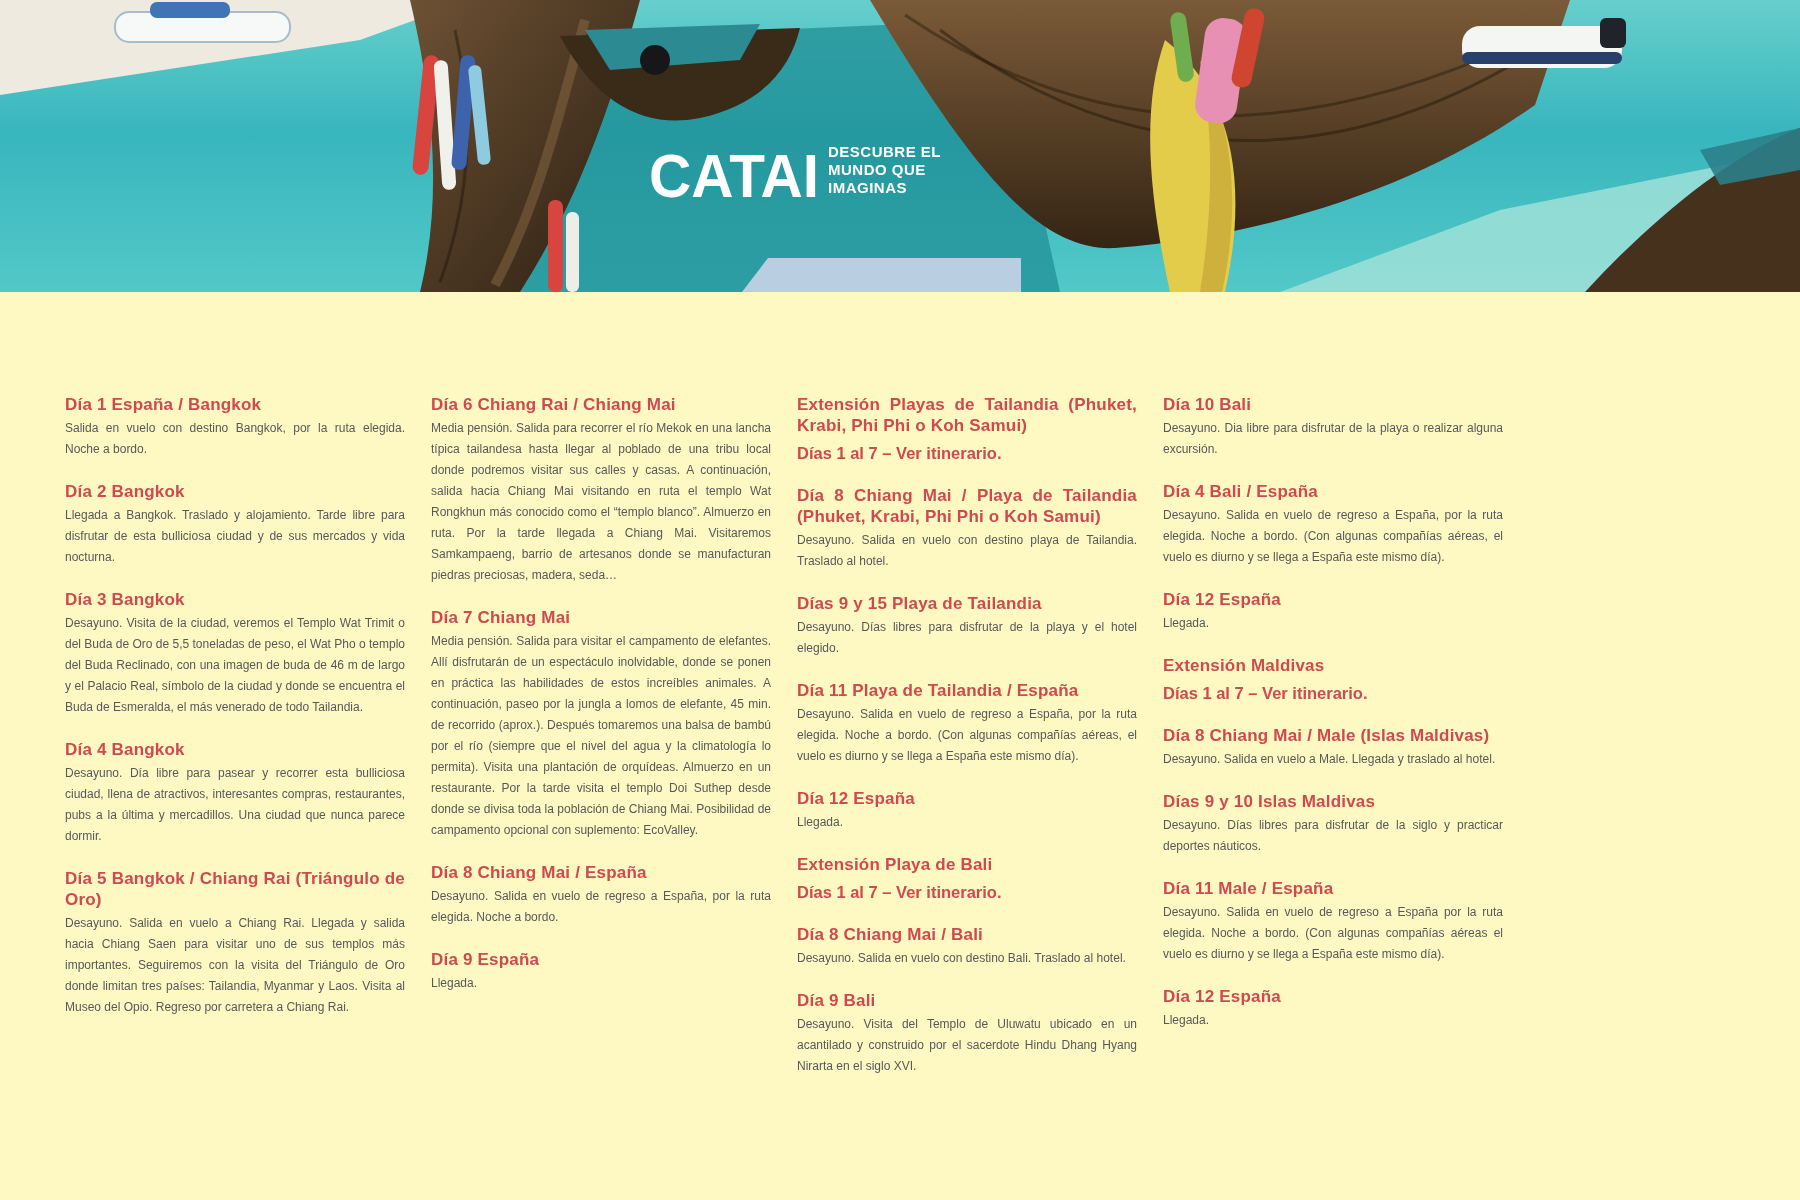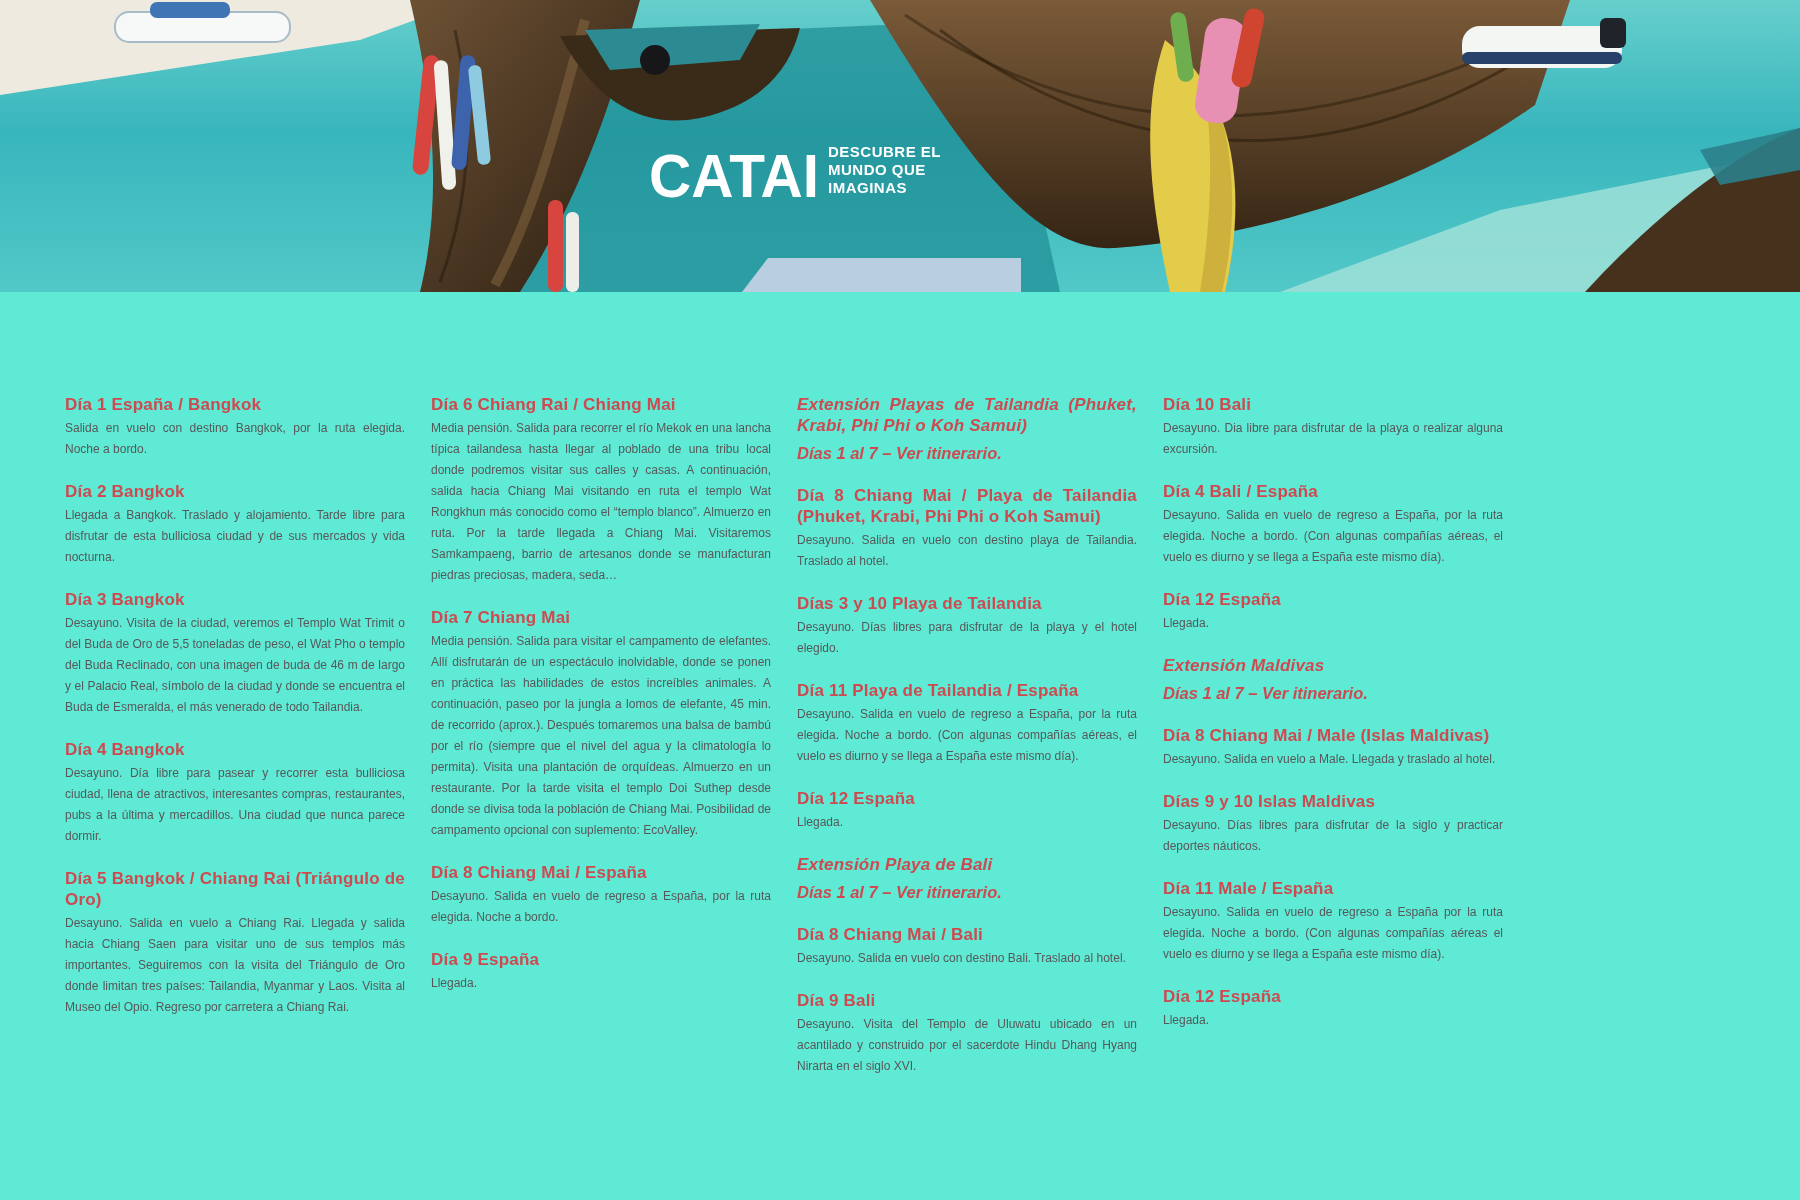--- a/index.html
+++ b/index.html
@@ -1,19 +1,19 @@
 <!DOCTYPE html>
 <html><head>
 <meta charset="utf-8">
 <style>
   html,body{margin:0;padding:0;background:#ffffff;}
   .page{
     position:relative;
     width:1800px;height:1200px;
-    background:#5eead4;
+    background:#fef9c3;
     font-family:"Liberation Sans",sans-serif;
     overflow:hidden;
   }
   .header{position:relative;width:1800px;height:292px;line-height:0;}
   .content{
     display:flex;
     gap:26px;
     padding:60px 0 0 65px;
   }
   .col{flex:0 0 340px;width:340px;margin-top:42px;}
@@ -34,21 +34,21 @@
     color:#58585a;
     text-align:justify;
   }
   .sec .ext-sub{
     margin:7px 0 0 0;
     font-size:16.5px;
     line-height:21px;
     font-weight:bold;
     color:#cd4a50;
   }
-  .sec.extension{margin-top:17px;font-style:italic;}
+  .sec.extension{margin-top:17px;}
   .col > .sec.extension:first-child{margin-top:0;}
 </style>
 </head>
 <body>
 
 <div class="page">
 
   <div class="header">
     <svg width="1800" height="292" viewBox="0 0 1800 292" preserveAspectRatio="none" xmlns="http://www.w3.org/2000/svg">
       <defs>
@@ -177,21 +177,21 @@
     <div class="col">
         <section class="sec extension">
           <h3>Extensión Playas de Tailandia (Phuket, Krabi, Phi Phi o Koh Samui)</h3>
           <p class="ext-sub">Días 1 al 7 – Ver itinerario.</p>
         </section>
         <section class="sec day">
           <h3>Día 8 Chiang Mai / Playa de Tailandia (Phuket, Krabi, Phi Phi o Koh Samui)</h3>
           <p>Desayuno. Salida en vuelo con destino playa de Tailandia. Traslado al hotel.</p>
         </section>
         <section class="sec day">
-          <h3>Días 3 y 10 Playa de Tailandia</h3>
+          <h3>Días 9 y 15 Playa de Tailandia</h3>
           <p>Desayuno. Días libres para disfrutar de la playa y el hotel elegido.</p>
         </section>
         <section class="sec day">
           <h3>Día 11 Playa de Tailandia / España</h3>
           <p>Desayuno. Salida en vuelo de regreso a España, por la ruta elegida. Noche a bordo. (Con algunas compañías aéreas, el vuelo es diurno y se llega a España este mismo día).</p>
         </section>
         <section class="sec day">
           <h3>Día 12 España</h3>
           <p>Llegada.</p>
         </section>

